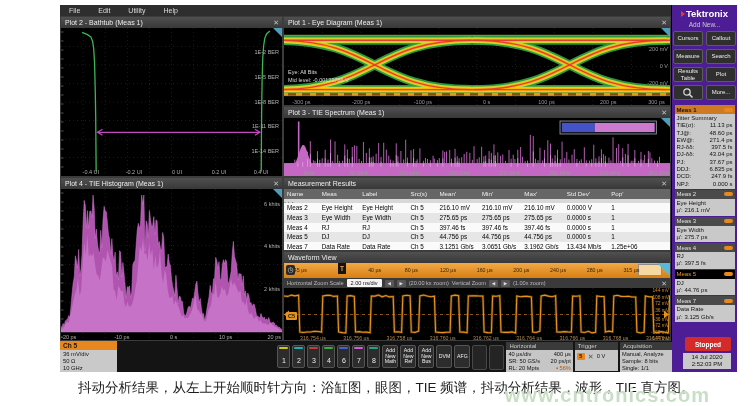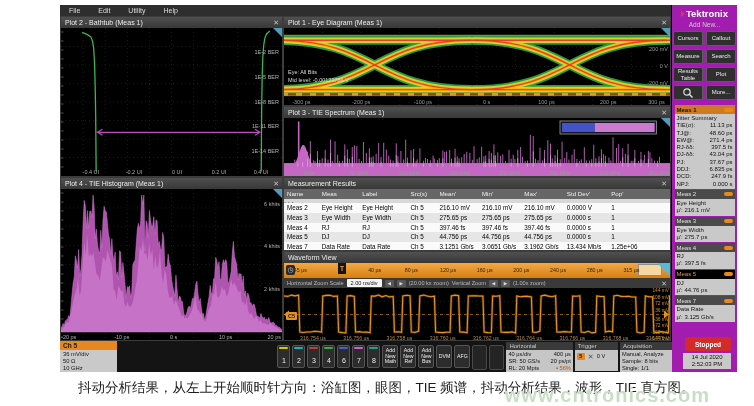--- a/index.html
+++ b/index.html
@@ -5,21 +5,21 @@
   html,body{margin:0;padding:0}
   body{width:754px;height:406px;background:#fff;font-family:"Liberation Sans",sans-serif;position:relative;overflow:hidden}
   svg{display:block}
   svg text{font-family:"Liberation Sans",sans-serif}
   .scope{position:absolute;left:60px;top:5px;width:677px;height:367px;background:#141414}
   .menubar{position:absolute;left:0;top:0;width:611px;height:11px;background:#2e2e2e;display:flex;gap:18px;align-items:center;padding-left:9px;box-sizing:border-box;font-size:7px;color:#ddd}
   .plotwrap{position:absolute;background:#000;border:1px solid #3c3c3c;box-sizing:border-box;overflow:hidden}
   .ptitle{height:11px;background:linear-gradient(#505050,#383838);color:#ececec;font-size:7px;line-height:11px;padding:0 3px 0 4px;display:flex;justify-content:space-between;align-items:center}
   .xbtn{color:#c0c0c0;font-size:7px;line-height:7px}
   .handle{position:absolute;right:0;top:11px;width:0;height:0;border-top:9px solid #59add1;border-left:9px solid transparent;opacity:.9}
-  .sidebar{position:absolute;left:611px;top:0;width:66px;height:367px;background:#a21caf;border-left:1px solid #000;box-sizing:border-box;display:flex;flex-direction:column;align-items:center}
+  .sidebar{position:absolute;left:611px;top:0;width:66px;height:367px;background:#4c1d95;border-left:1px solid #000;box-sizing:border-box;display:flex;flex-direction:column;align-items:center}
   .logo{color:#fff;font-weight:bold;font-size:9.5px;margin-top:3px;display:flex;align-items:center;gap:1px}
   .logomark{width:0;height:0;border-left:4px solid #e03a3a;border-top:3px solid transparent;border-bottom:3px solid transparent}
   .addnew{color:#ccc;font-size:6.5px;margin:2px 0 3px 0}
   .btngrid{display:grid;grid-template-columns:30px 30px;gap:3px}
   .sbtn{height:15px;background:#2f2f2f;border:1px solid #5c5c5c;border-radius:2px;color:#ececec;font-size:6px;display:flex;align-items:center;justify-content:center;text-align:center;line-height:6.5px;padding:0 1px;box-sizing:border-box}
   .measwrap{width:60px;margin-top:5px;display:flex;flex-direction:column;gap:1px}
   .mpanel{display:flex;flex-direction:column}
   .mhead{height:9px;font-size:6px;display:flex;justify-content:space-between;align-items:center;padding:0 2px;background:#4a4a4a;color:#e0e0e0}
   .mhead.m1{background:#cd7a22;color:#141414;font-weight:bold}
   .mhead.sel{background:#000;color:#e8922e}

